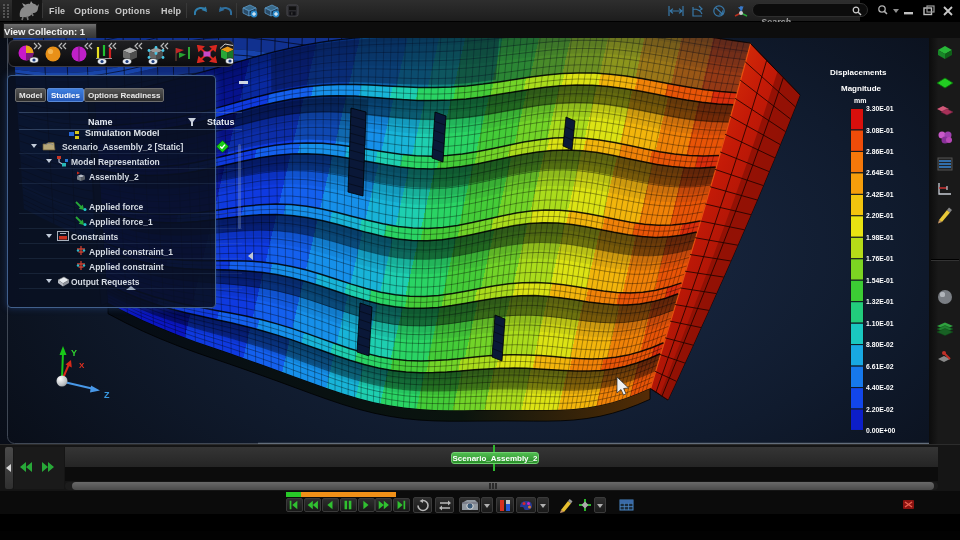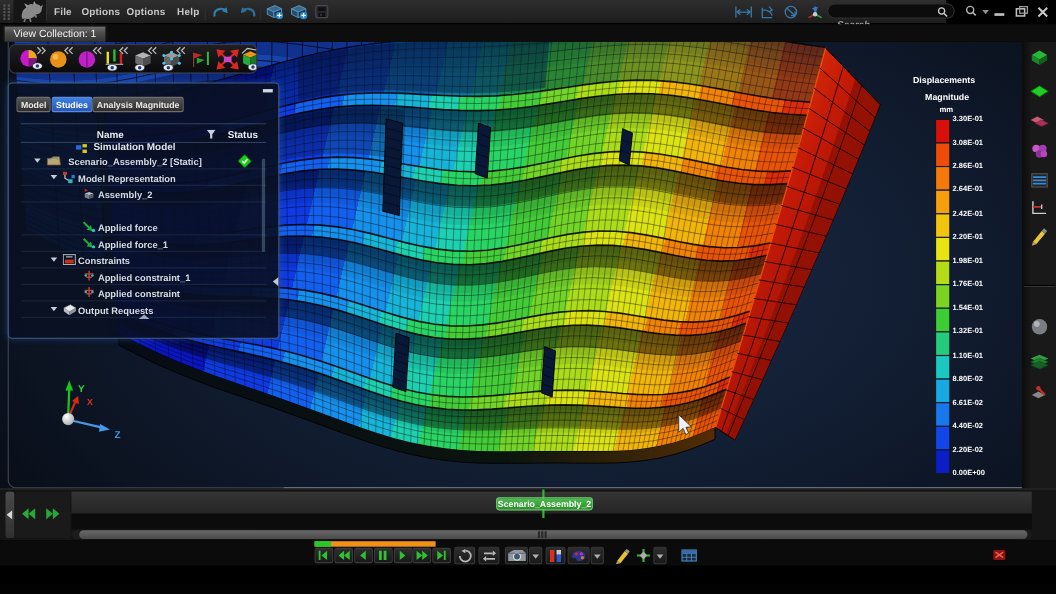--- a/index.html
+++ b/index.html
@@ -1,24 +1,24 @@
 <!DOCTYPE html>
 <html><head><meta charset="utf-8"><style>
 *{margin:0;padding:0;box-sizing:border-box}
 body{width:960px;height:540px;overflow:hidden;background:#000;font-family:"Liberation Sans",sans-serif}
 #app{position:relative;width:960px;height:540px;background:#000}
 .abs{position:absolute}
 #titlebar{left:0;top:0;width:860px;height:22px;background:linear-gradient(#2e2e2e,#1d1d1d);border-bottom:1px solid #000}
 #titlebar .menu{position:absolute;top:6px;font-size:9px;font-weight:bold;color:#c8c8c8;letter-spacing:0.2px}
 .vsep{position:absolute;top:3px;width:1px;height:15px;background:#101010;border-right:1px solid #383838}
 #tabrow{left:0;top:22px;width:960px;height:16px;background:#0d0d0d}
-#tab1{position:absolute;left:3px;top:1px;width:94px;height:15px;background:linear-gradient(#707070,#4d4d4d 40%,#353535);border:1px solid #181818;border-bottom:none;color:#f2f2f2;font-size:9.5px;font-weight:normal;line-height:15px;text-align:center}
+#tab1{position:absolute;left:3px;top:1px;width:94px;height:15px;background:linear-gradient(#707070,#4d4d4d 40%,#353535);border:1px solid #181818;border-bottom:none;color:#f2f2f2;font-size:9.5px;font-weight:bold;line-height:15px;}
 #vp{left:0;top:38px;width:960px;height:407px;background:radial-gradient(ellipse 660px 390px at 55% 52%, #1b2b47 0%, #101b2e 55%, #080c15 100%)}
 #ftoolbar{left:8px;top:40px;width:226px;height:27px;background:linear-gradient(#1f1f22,#0b0b0d);border:1px solid #3a3a42;border-radius:6px}
-#tree{left:7px;top:75px;width:247px;height:233px;background:rgba(9,17,34,0.9);border:1px solid #41608c;border-radius:4px;box-shadow:0 0 7px rgba(50,90,170,.45)}
+#tree{left:7px;top:75px;width:209px;height:233px;background:rgba(9,17,34,0.9);border:1px solid #41608c;border-radius:4px;box-shadow:0 0 7px rgba(50,90,170,.45)}
 #tree .tab{position:absolute;top:12px;height:14px;font-size:8px;font-weight:bold;color:#e8e8e8;background:linear-gradient(#555,#2d2d2d);border:1px solid #6e6e6e;border-radius:2px;line-height:13px;padding:0 3px}
 #tree .row{position:absolute;left:11px;width:223px;height:15px;font-size:8.5px;font-weight:bold;color:#d5dbe3;border-bottom:1px solid rgba(100,130,170,0.16)}
 #tree .arr{position:absolute;width:0;height:0;border-left:3.5px solid transparent;border-right:3.5px solid transparent;border-top:4.5px solid #c2ccda;top:5px}
 #tree .lbl{position:absolute;top:2.5px;white-space:nowrap}
 #legend{left:826px;top:64px;width:110px;height:376px;color:#fff}
 #legend .t{position:absolute;font-size:8px;font-weight:bold;white-space:nowrap}
 #legend .v{position:absolute;left:40px;font-size:6.8px;font-weight:bold;white-space:nowrap}
 #dock{left:929px;top:38px;width:31px;height:407px;background:linear-gradient(90deg,#0c0c0c,#191919 30%,#191919)}
 #timeline{left:0;top:444px;width:960px;height:47px;background:#151515;border-top:1px solid #2c2c2c}
 #play{left:0;top:491px;width:960px;height:23px;background:#0b0b0b}
@@ -346,21 +346,21 @@
           <path d="M211,7.5 L216,3 L224,4.5" fill="none" stroke="#ccc" stroke-width="1"></path>
         </g>
         <ellipse cx="221" cy="20" rx="4.5" ry="3" fill="#e8ecf2" stroke="#222" stroke-width="0.6"></ellipse>
         <circle cx="221" cy="20" r="1.6" fill="#1a3a7a"></circle>
       </svg>
     </div>
     <div id="tree" class="abs">
       <div class="abs" style="left:231px;top:5px;width:9px;height:2.5px;background:#d0d8e4"></div>
       <div class="tab" style="left:7px">Model</div>
       <div class="tab" style="left:39px;background:linear-gradient(#3f80e0,#2558b8);border-color:#5a8ad8;color:#fff">Studies</div>
-      <div class="tab" style="left:76px">Analysis Magnitude</div>
+      <div class="tab" style="left:76px">Options Readiness</div>
       <div class="abs" style="left:11px;top:36px;width:223px;height:1px;background:rgba(120,150,190,.35)"></div>
       <div class="abs" style="left:80px;top:41px;font-size:9px;font-weight:bold;color:#e8edf4">Name</div>
       <svg class="abs" style="left:180px;top:42px" width="9" height="9">
         <path d="M0,0 L8,0 L5,4 L5,8 L3,8 L3,4 Z" fill="#c8d0dc"></path>
       </svg>
       <div class="abs" style="left:199px;top:41px;font-size:9px;font-weight:bold;color:#e8edf4">Status</div>
       <div class="abs" style="left:11px;top:53px;width:223px;height:1px;background:rgba(120,150,190,.35)"></div>
       <div class="abs" style="left:11px;top:54px;width:223px;height:9px;overflow:hidden">
         <div style="position:relative">
           <svg class="abs" style="left:50px;top:1px" width="12" height="10">

